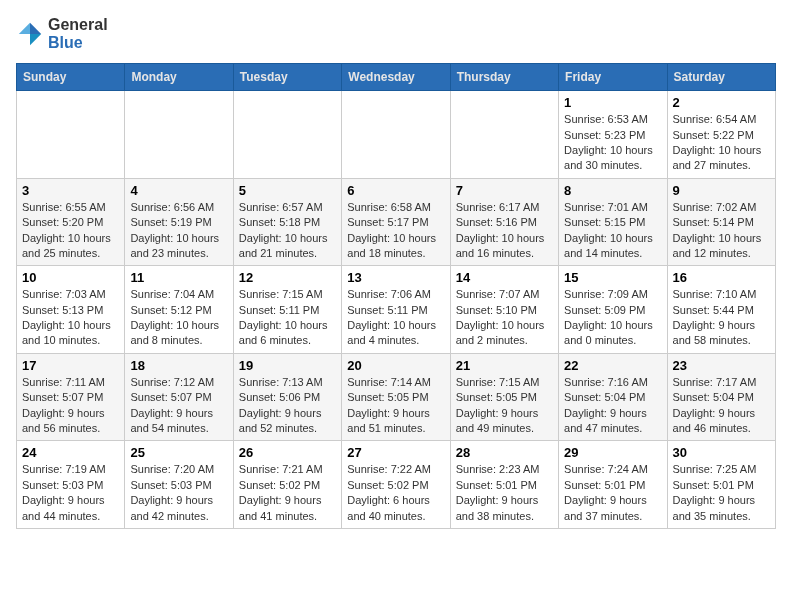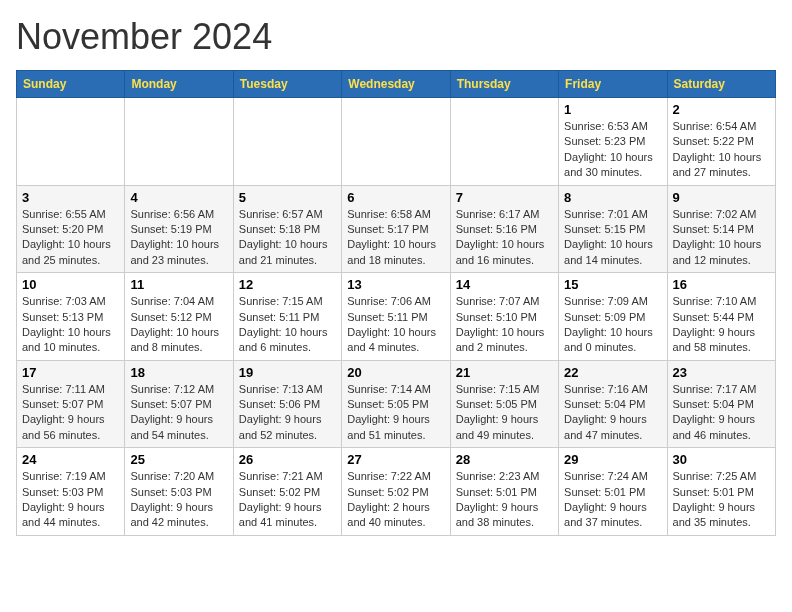--- a/index.html
+++ b/index.html
@@ -52,21 +52,21 @@
       font-size: 14px;
       color: #555;
     }
     table {
       width: 100%;
       border-collapse: collapse;
       font-size: 11px;
     }
     thead tr th {
       background-color: #2a6db5;
-      color: #fde047;
+      color: #e5e5e5;
       text-align: left;
       padding: 6px 6px;
       font-size: 12px;
       font-weight: bold;
       border: 1px solid #1a5a9a;
     }
     tbody tr td {
       border: 1px solid #ccc;
       vertical-align: top;
       padding: 4px 5px;
@@ -88,22 +88,32 @@
       line-height: 1.4;
     }
     .empty-cell {
       background: #fff !important;
     }
   </style>
 </head>
 <body>
 
 <div class="header">
+  <div class="logo">
+    <svg class="logo-icon" viewBox="0 0 40 40" xmlns="http://www.w3.org/2000/svg">
+      <polygon points="20,4 36,20 20,20" fill="#2a6db5"></polygon>
+      <polygon points="20,20 36,20 20,36" fill="#1a8fc1"></polygon>
+      <polygon points="4,20 20,4 20,20" fill="#5aaee0"></polygon>
+    </svg>
+    <div class="logo-text">
+      <span class="logo-general">General</span>
+      <span class="logo-blue">Blue</span>
+    </div>
+  </div>
   <div class="title-block">
-    <div class="month-title">November 2024</div>
   </div>
 </div>
 
 <table>
   <thead>
     <tr>
     <th>Sunday</th>
         <th>Monday</th>
         <th>Tuesday</th>
         <th>Wednesday</th>
@@ -280,21 +290,21 @@
         <td>
           <span class="day-num">26</span>
           <div class="day-info">Sunrise: 7:21 AM</div>
           <div class="day-info">Sunset: 5:02 PM</div>
           <div class="day-info">Daylight: 9 hours and 41 minutes.</div>
         </td>
         <td>
           <span class="day-num">27</span>
           <div class="day-info">Sunrise: 7:22 AM</div>
           <div class="day-info">Sunset: 5:02 PM</div>
-          <div class="day-info">Daylight: 2 hours and 40 minutes.</div>
+          <div class="day-info">Daylight: 6 hours and 40 minutes.</div>
         </td>
         <td>
           <span class="day-num">28</span>
           <div class="day-info">Sunrise: 2:23 AM</div>
           <div class="day-info">Sunset: 5:01 PM</div>
           <div class="day-info">Daylight: 9 hours and 38 minutes.</div>
         </td>
         <td>
           <span class="day-num">29</span>
           <div class="day-info">Sunrise: 7:24 AM</div>

